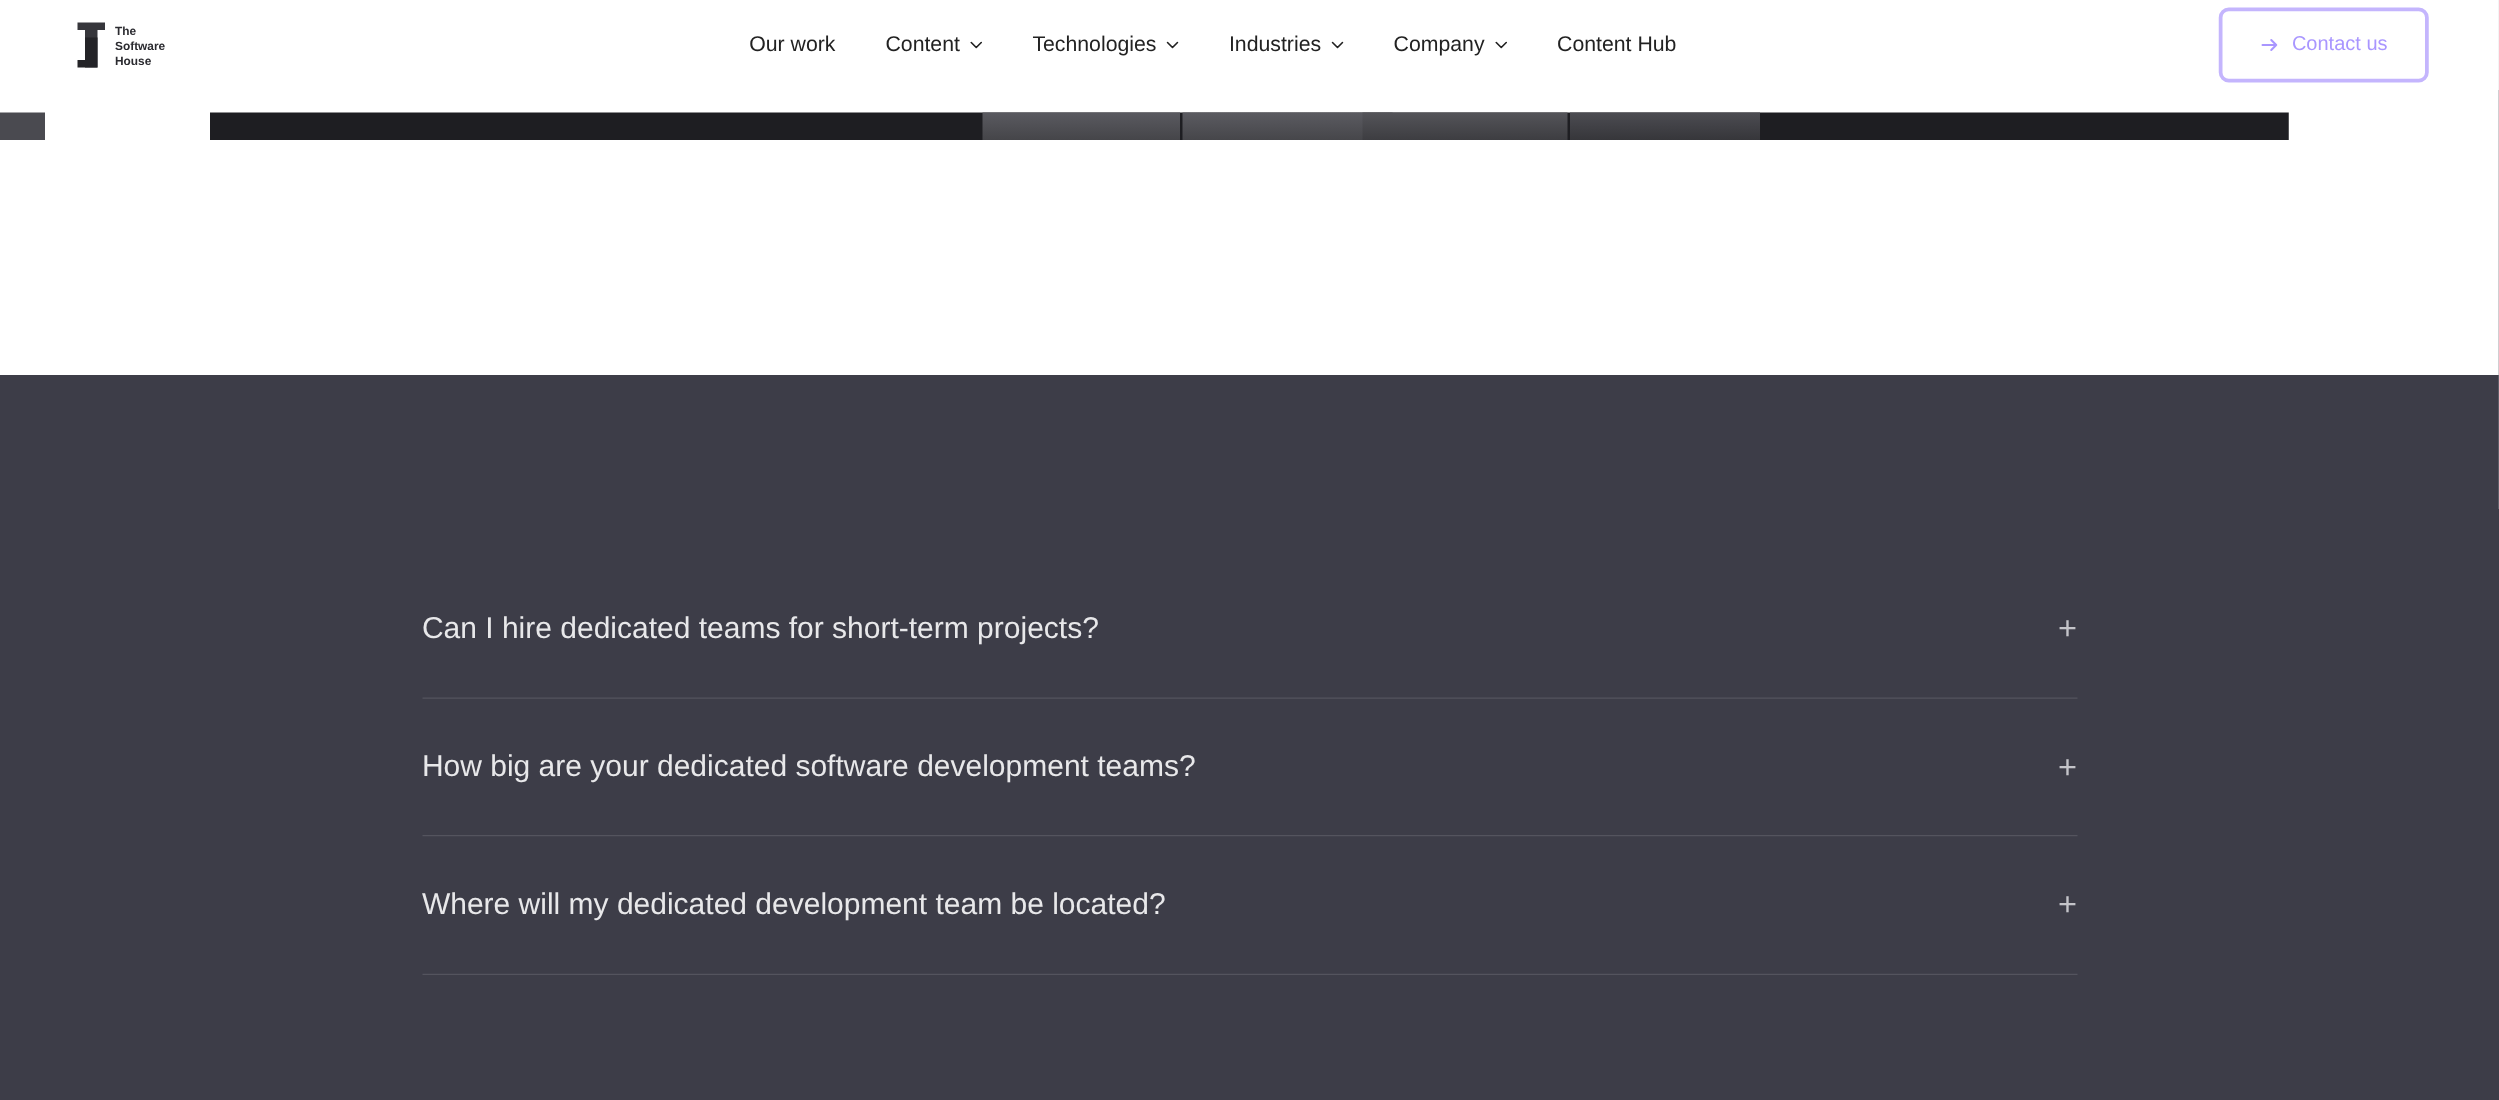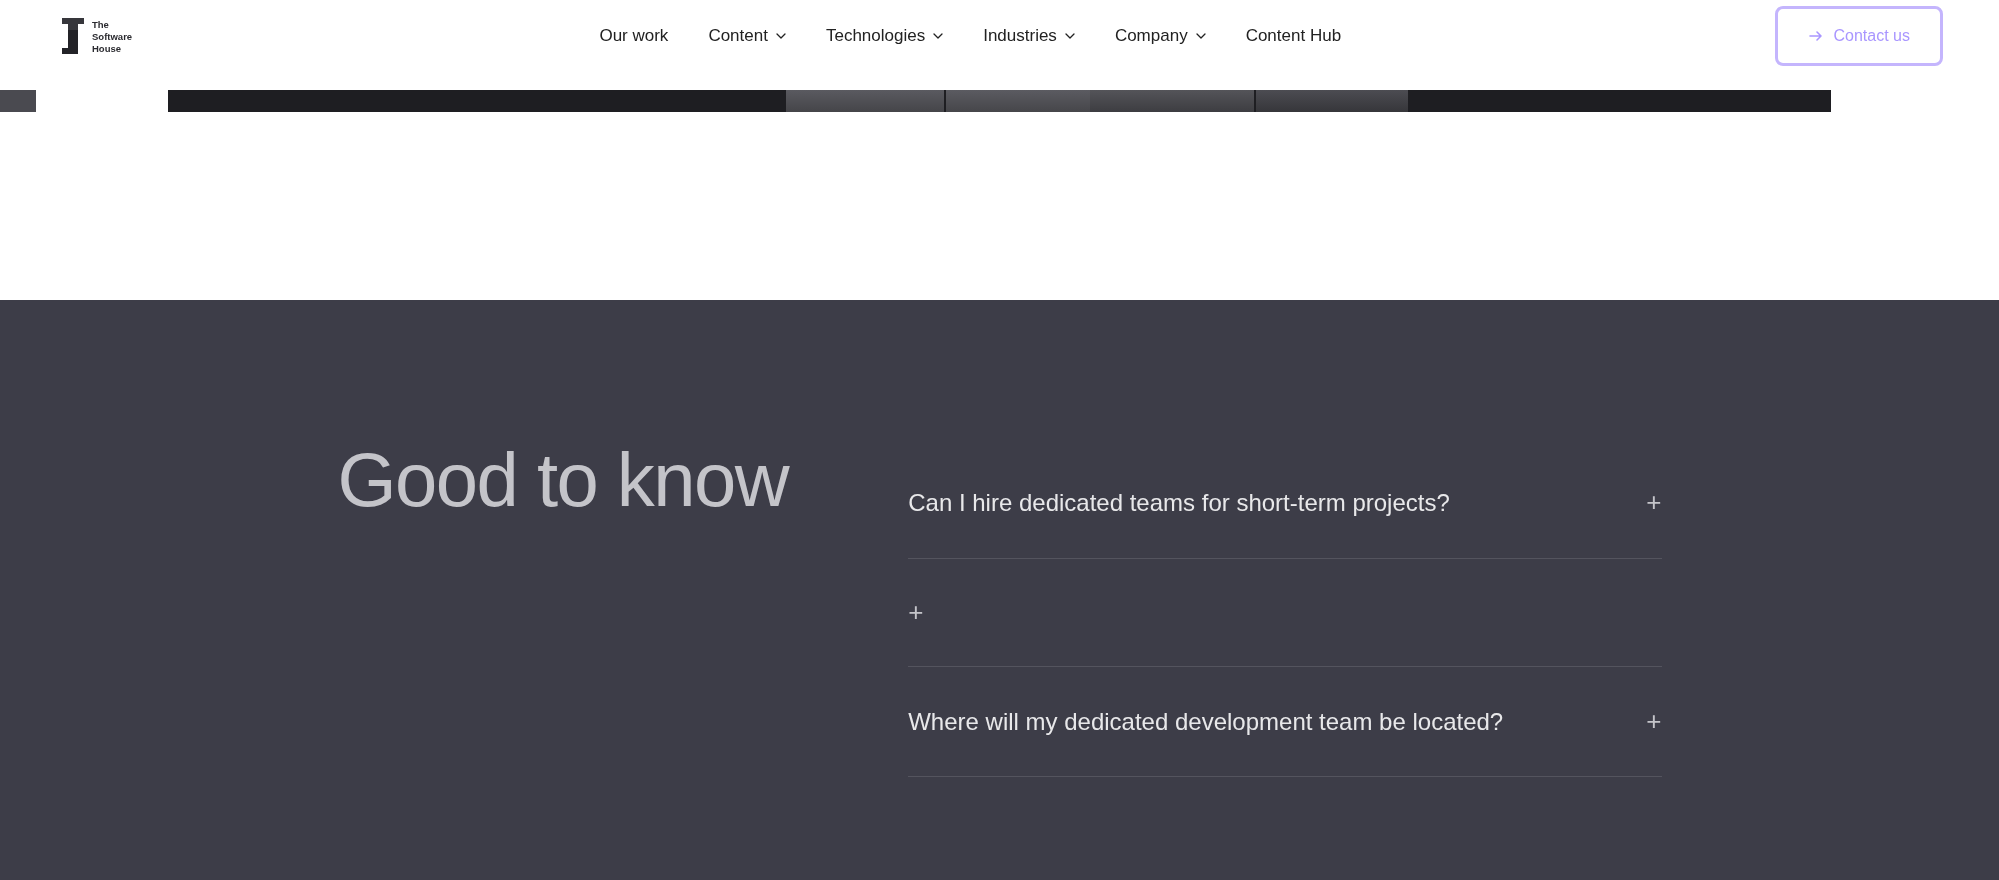--- a/index.html
+++ b/index.html
@@ -91,27 +91,27 @@
     <div class="card-left-edge"></div>
     <div class="card-surface"></div>
     <div class="card-gradient1"></div>
     <div class="card-gradient2"></div>
     <div class="card-gradient3"></div>
     <div class="card-gradient4"></div>
   </div>
 
   <section class="faq-section">
     <div class="faq-wrap">
-      <h2 class="faq-title">Good to know</h2>
       <div class="faq-list">
         <div class="faq-item">
           <span class="faq-q">Can I hire dedicated teams for short-term projects?</span>
           <span class="faq-plus">+</span>
         </div>
         <div class="faq-item">
+          <span class="faq-q">How big are your dedicated software development teams?</span>
           <span class="faq-plus">+</span>
         </div>
         <div class="faq-item">
           <span class="faq-q">Where will my dedicated development team be located?</span>
           <span class="faq-plus">+</span>
         </div>
       </div>
     </div>
   </section>
 </div>

